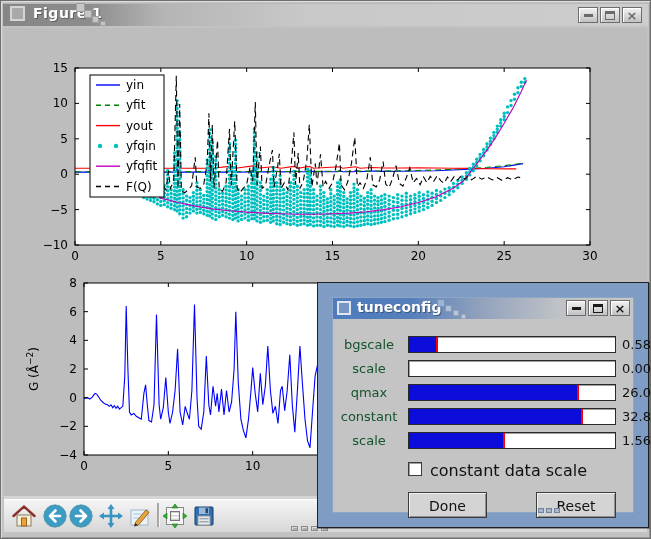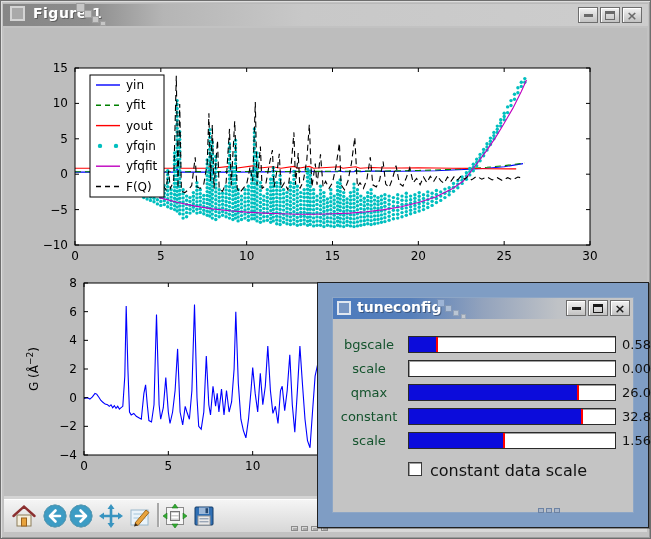--- a/index.html
+++ b/index.html
@@ -1295,18 +1295,20 @@
           <div class="smark" style="left: 94px; background: rgb(255, 0, 0);"></div>
         </div>
       <span class="svalue">1.56</span>
     </div>
 
     <div class="cbrow">
       <span class="cbbox"></span>
       <span class="cblabel">constant data scale</span>
     </div>
 
+    <button class="dbtn" style="left:76px;width:79px">Done</button>
+    <button class="dbtn" style="left:204px;width:80px">Reset</button>
 
     <span class="dgrip" style="left:206px"></span>
     <span class="dgrip" style="left:214px"></span>
     <span class="dgrip" style="left:222px"></span>
   </div>
 </div>
 
 </body></html>

